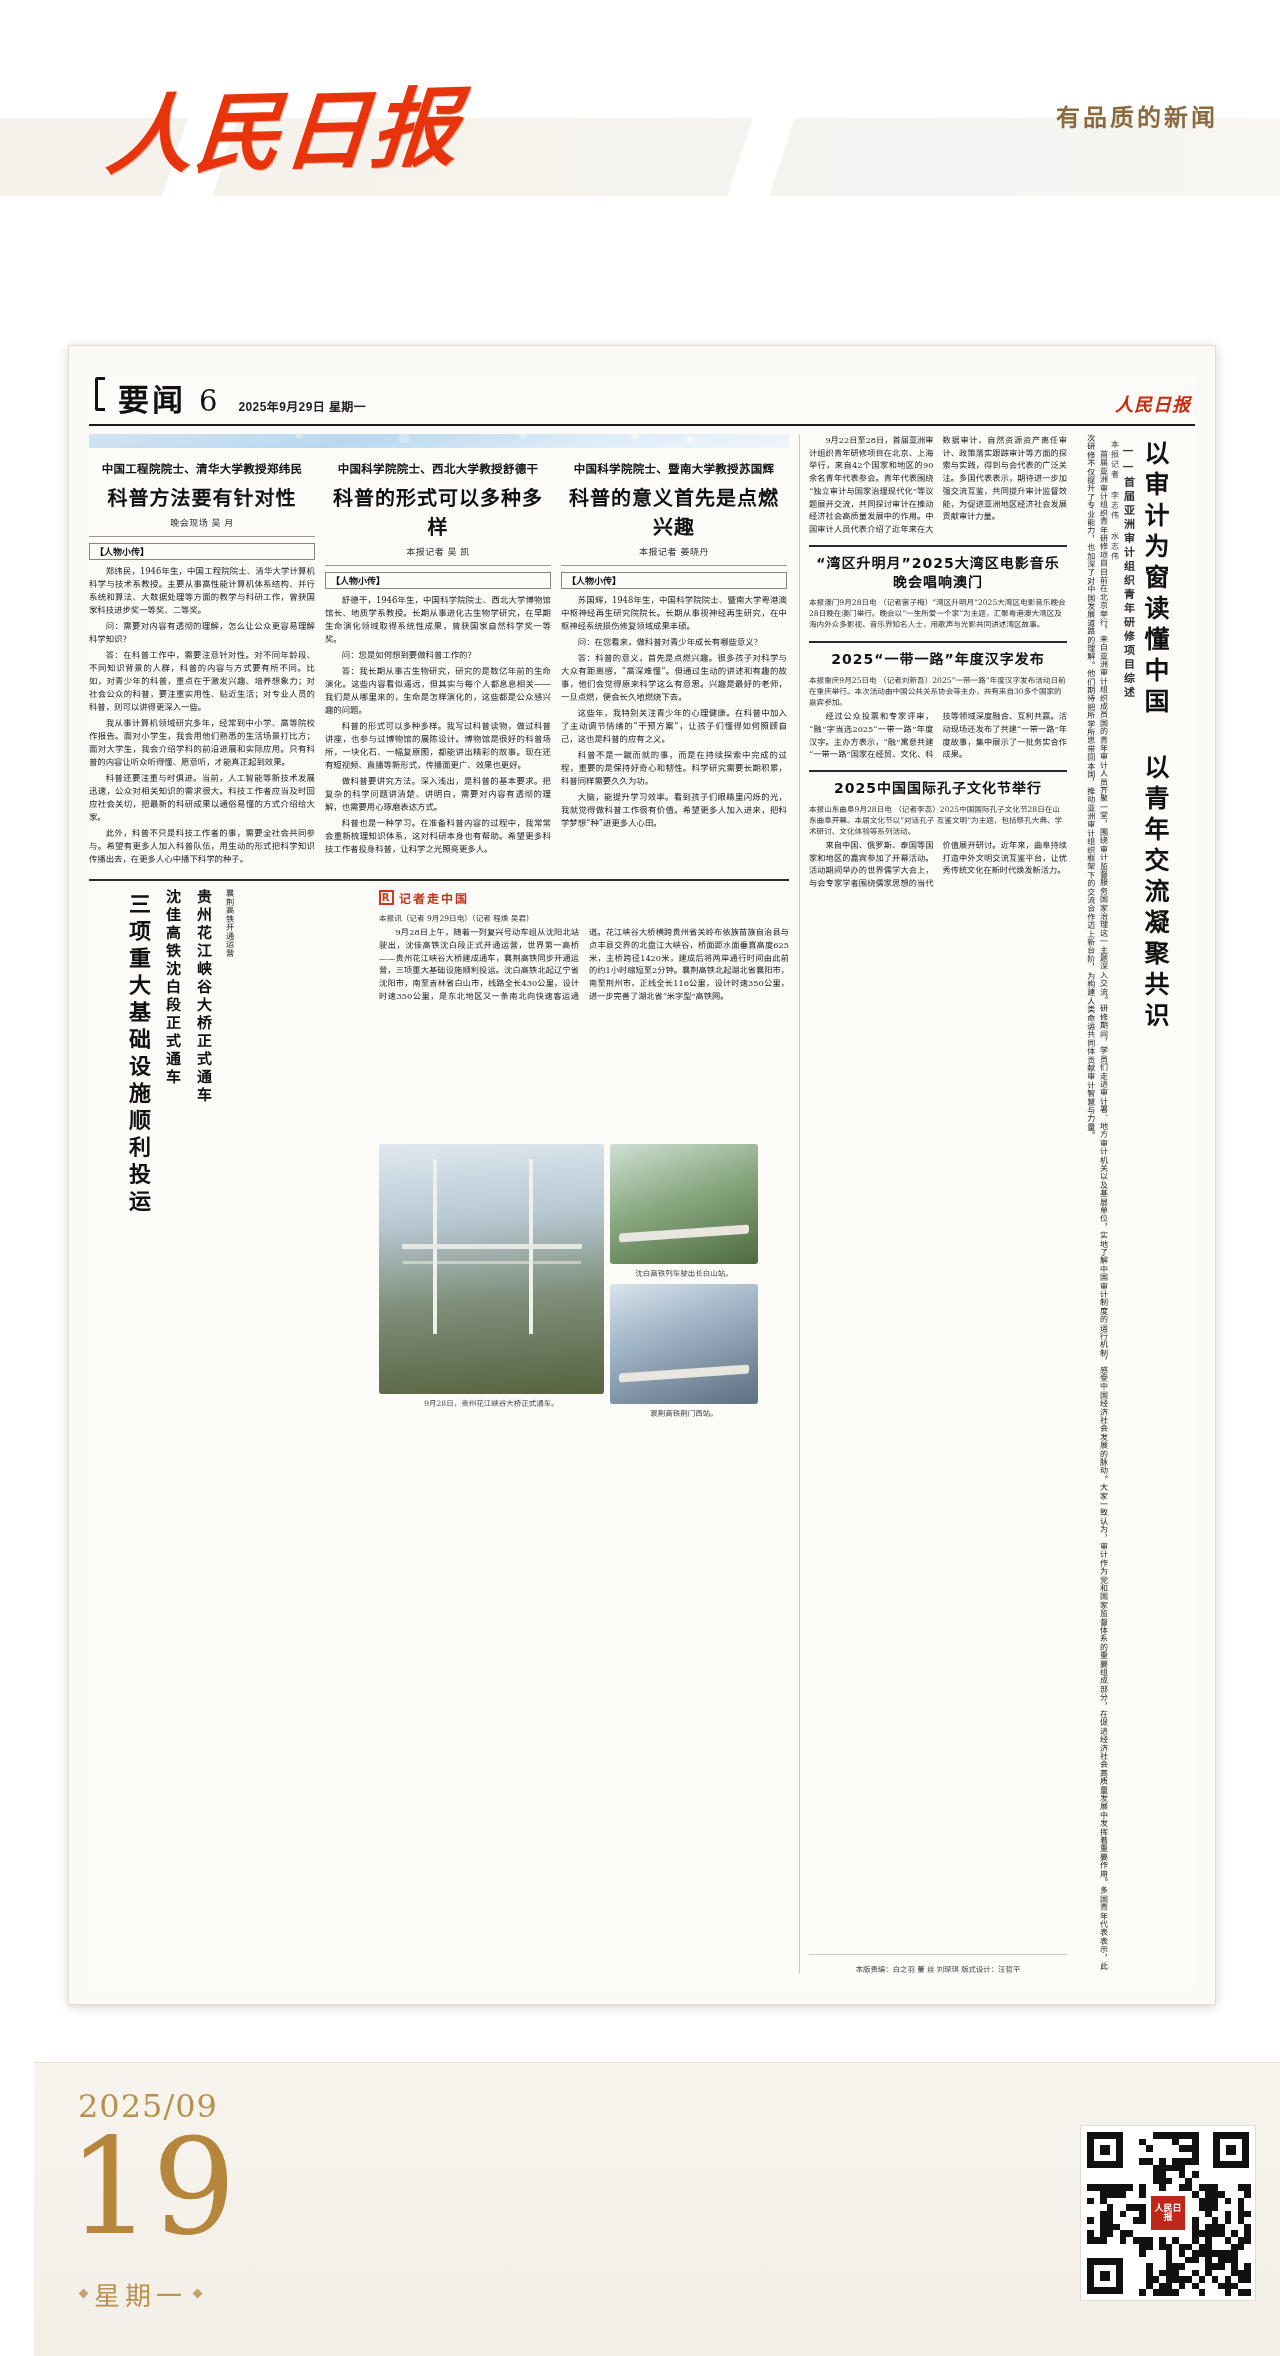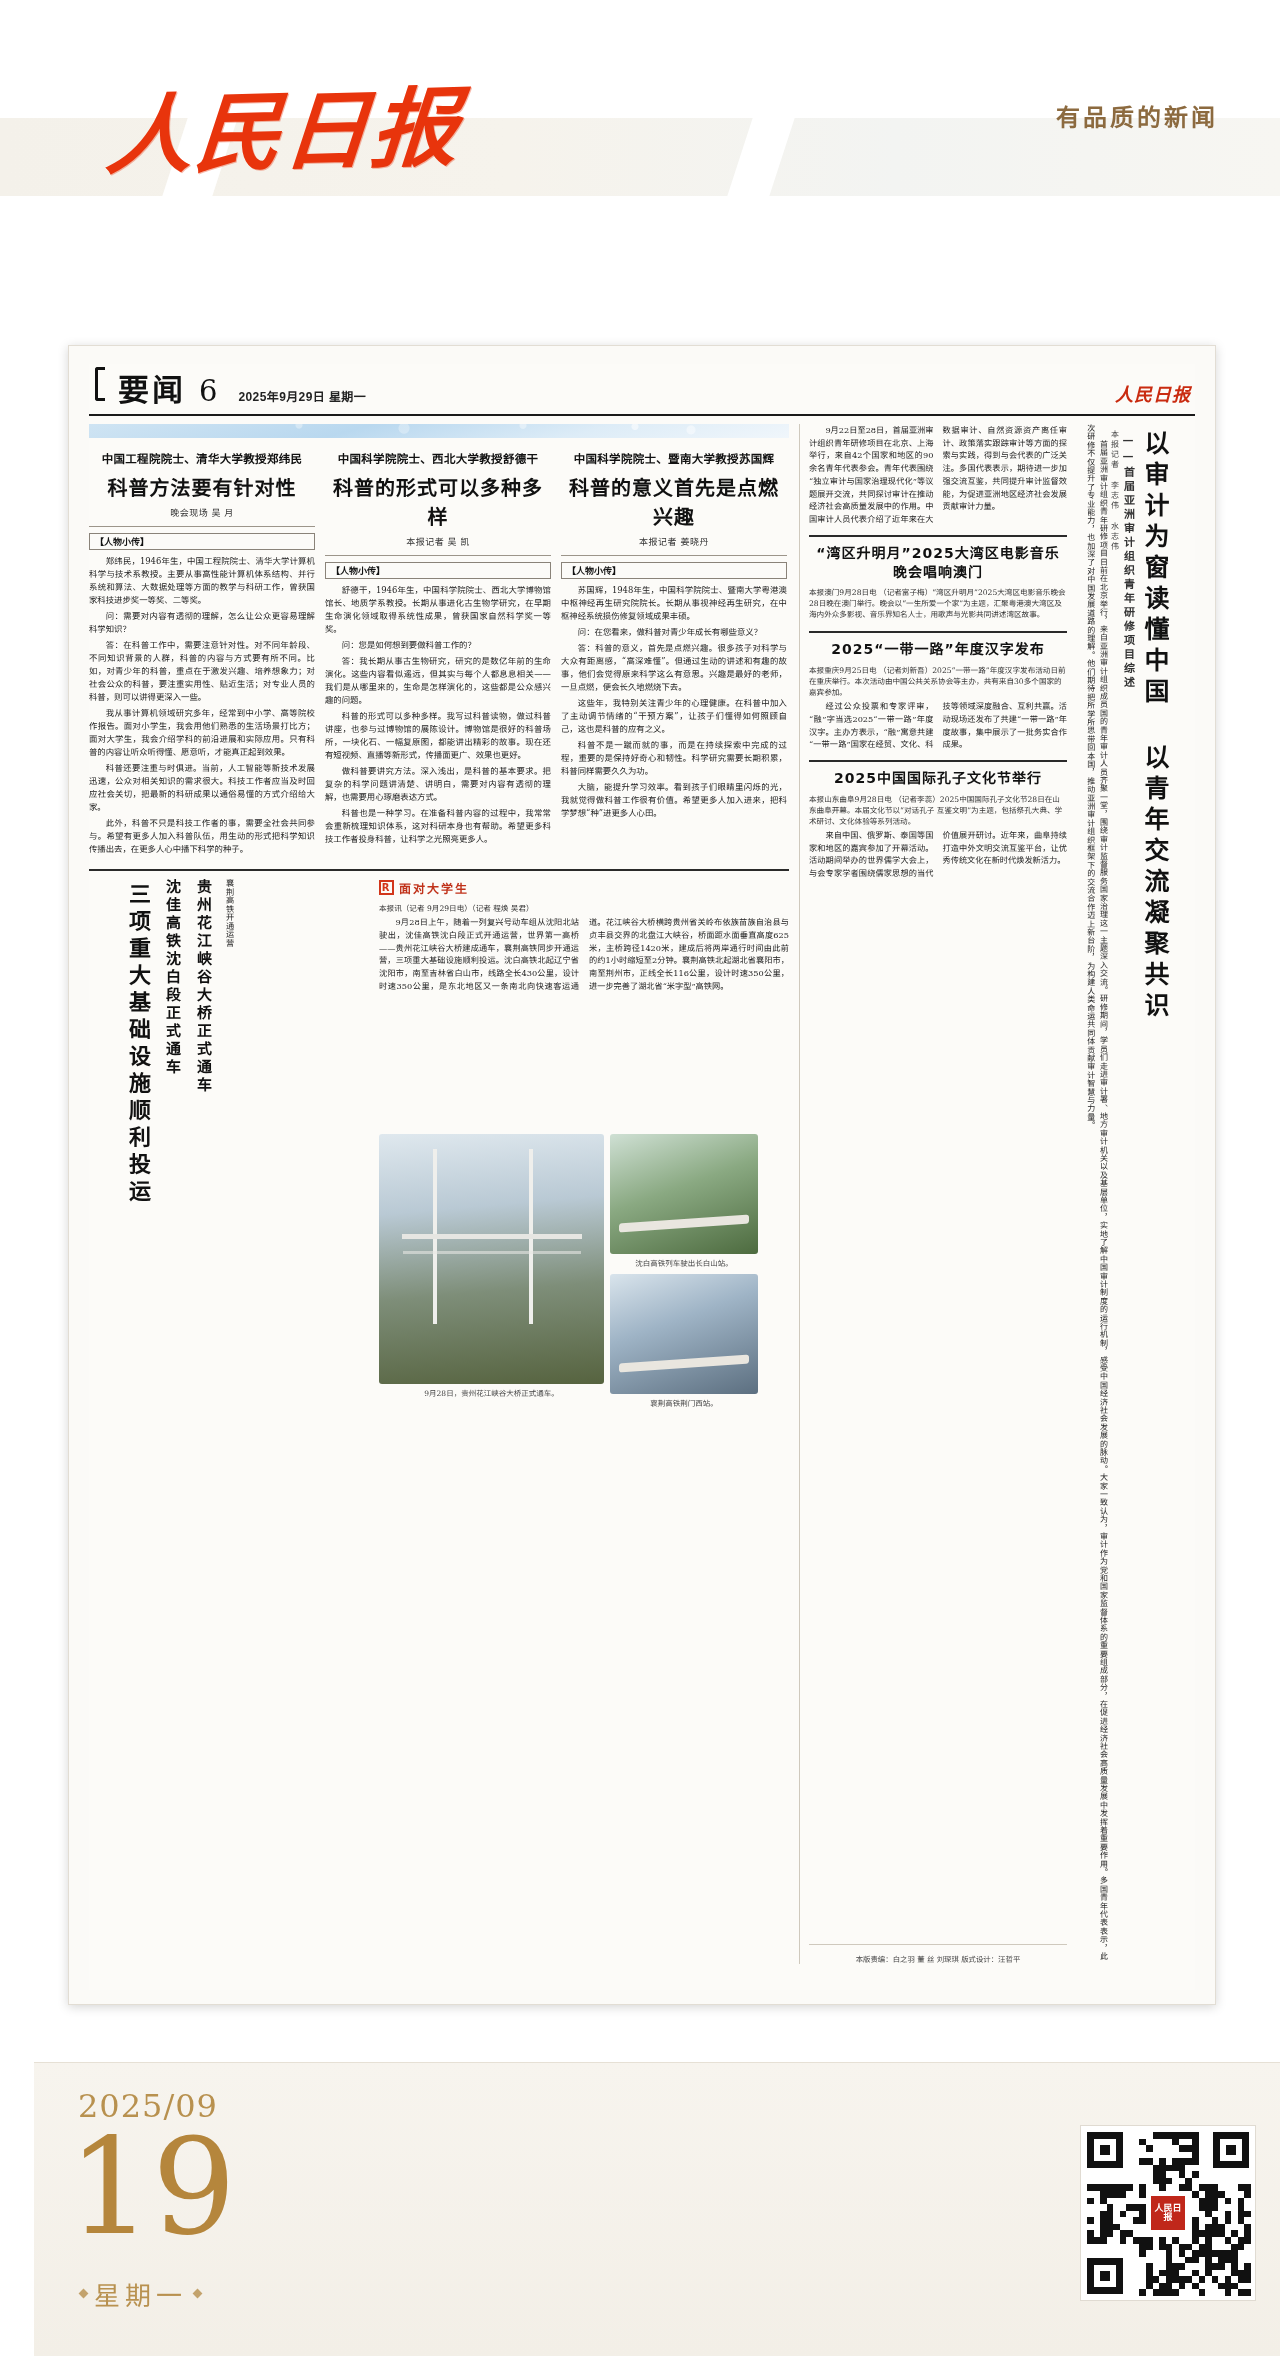--- a/index.html
+++ b/index.html
@@ -47,21 +47,21 @@
     letter-spacing: 3px; white-space: nowrap;
   }
 
   
   .sheet-wrap {
     position: absolute; left: 68px; top: 345px;
     width: 1148px; height: 1660px;
     background: #fbfaf7;
     box-shadow: 0 2px 10px rgba(0,0,0,.17);
     border: 1px solid #e2ddd4;
-    padding: 18px 20px 14px 20px;
+    padding: 28px 20px 14px 20px;
   }
   .sheet { position: relative; width: 100%; height: 100%; background: #fcfbf8; }
 
   
   .pg-head {
     position: relative; height: 52px; border-bottom: 2px solid #1a1a1a;
     display: flex; align-items: flex-end; padding-bottom: 4px;
   }
   .pg-head-left { display: flex; align-items: baseline; gap: 9px; padding-left: 6px; }
   .pg-bracket {
@@ -370,21 +370,21 @@
 
         <div class="feat-cols">
           <div class="feat-col head">沈佳高铁沈白段正式通车</div>
           <div class="feat-col head">贵州花江峡谷大桥正式通车</div>
           <div class="feat-col">襄荆高铁开通运营</div>
         </div>
 
         <div class="feat-right">
           <div class="feat-label">
             <span class="tag-badge">R</span>
-            <span>面对大学生</span>
+            <span>记者走中国</span>
           </div>
           <div class="mid-dateline">本报讯（记者 9月29日电）（记者 程焕 吴君）</div>
           <div class="feat-text">9月28日上午，随着一列复兴号动车组从沈阳北站驶出，沈佳高铁沈白段正式开通运营，世界第一高桥——贵州花江峡谷大桥建成通车，襄荆高铁同步开通运营，三项重大基础设施顺利投运。沈白高铁北起辽宁省沈阳市，南至吉林省白山市，线路全长430公里，设计时速350公里，是东北地区又一条南北向快速客运通道。花江峡谷大桥横跨贵州省关岭布依族苗族自治县与贞丰县交界的北盘江大峡谷，桥面距水面垂直高度625米，主桥跨径1420米，建成后将两岸通行时间由此前的约1小时缩短至2分钟。襄荆高铁北起湖北省襄阳市，南至荆州市，正线全长116公里，设计时速350公里，进一步完善了湖北省“米字型”高铁网。</div>
 
           <div class="feat-photos">
             <div>
               <div class="bigphoto"></div>
               <div class="feat-caption">9月28日，贵州花江峡谷大桥正式通车。</div>
             </div>
             <div>

